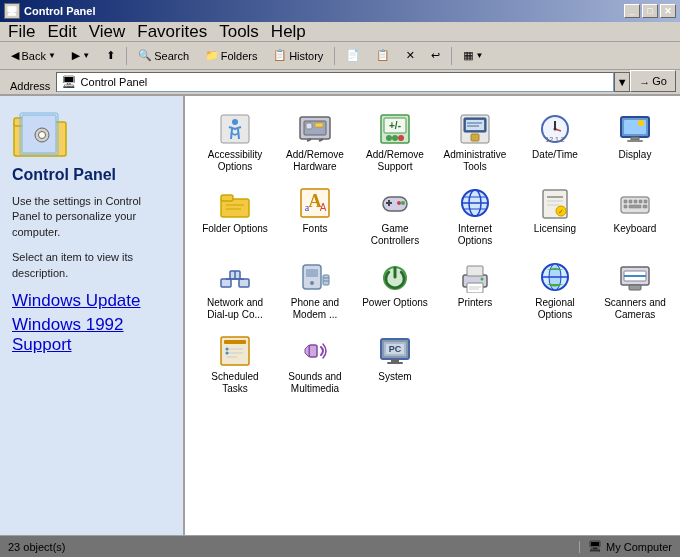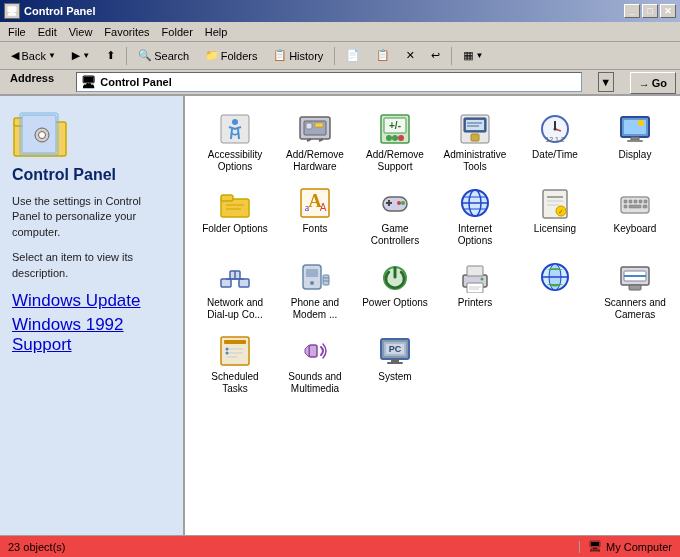--- a/index.html
+++ b/index.html
@@ -60,21 +60,21 @@
     .menu-bar {
       background: #d4d0c8;
       height: 20px;
       display: flex;
       align-items: center;
       padding: 0 2px;
       border-bottom: 1px solid #a0a0a0;
     }
     .menu-item {
       padding: 2px 6px;
-      font-size: 11px;
+      font-size: 17px;
       cursor: pointer;
     }
 
     
     .toolbar {
       background: #d4d0c8;
       height: 28px;
       display: flex;
       align-items: center;
       padding: 2px 4px;
@@ -97,25 +97,24 @@
       height: 18px;
       background: #a0a0a0;
       margin: 0 2px;
     }
 
     
     .address-bar {
       background: #d4d0c8;
       height: 26px;
       display: flex;
-      align-items: flex-start;
+      align-items: flex-end;
       padding: 2px 4px;
       border-bottom: 2px solid #a0a0a0;
-      gap: 16px;
-      font-weight: bold;
+      gap: 0;
     }
     .address-label {
       font-size: 11px;
       padding: 0 6px;
     }
     .address-input-wrap {
       flex: 1;
       height: 20px;
       background: white;
       border: 1px solid #7f9db9;
@@ -231,21 +230,21 @@
       font-size: 10px;
       text-align: center;
       color: #000;
       line-height: 1.2;
       word-break: break-word;
     }
 
     
     .status-bar {
       height: 22px;
-      background: #ef4444;
+      background: #737373;
       border-top: 1px solid #a0a0a0;
       display: flex;
       align-items: center;
       font-size: 11px;
     }
     .status-left {
       flex: 1;
       padding: 0 8px;
       border-right: 1px solid #a0a0a0;
     }
@@ -270,21 +269,21 @@
     <div class="title-bar-btn">□</div>
     <div class="title-bar-btn close">✕</div>
   </div>
 </div>
 
 <div class="menu-bar">
   <span class="menu-item">File</span>
   <span class="menu-item">Edit</span>
   <span class="menu-item">View</span>
   <span class="menu-item">Favorites</span>
-  <span class="menu-item">Folder</span>
+  <span class="menu-item">Tools</span>
   <span class="menu-item">Help</span>
 </div>
 
 <div class="toolbar">
   <div class="toolbar-btn">
     <span>◀</span>
     <span>Back</span>
     <span style="font-size:8px;">▼</span>
   </div>
   <div class="toolbar-btn">
@@ -565,20 +564,21 @@
         <div class="cp-item">
           <div class="cp-icon">
             <svg width="32" height="32">
               <circle cx="16" cy="16" r="13" fill="#d0eeff" stroke="#2244cc" stroke-width="2"></circle>
               <ellipse cx="16" cy="16" rx="6" ry="13" fill="#b0d8ff" stroke="#2244cc" stroke-width="1"></ellipse>
               <line x1="3" y1="16" x2="29" y2="16" stroke="#2244cc" stroke-width="1.5"></line>
               <path d="M8 9 Q16 5 24 9" fill="#44aa44" stroke="none"></path>
               <path d="M8 23 Q16 28 24 23" fill="#44aa44" stroke="none"></path>
             </svg>
           </div>
+          <div class="cp-label">Regional Options</div>
         </div>
         <div class="cp-item">
           <div class="cp-icon">
             <svg width="32" height="32">
               <rect x="2" y="6" width="28" height="18" rx="2" fill="#d8d8e8" stroke="#666" stroke-width="1.5"></rect>
               <rect x="5" y="10" width="22" height="10" rx="1" fill="white" stroke="#888" stroke-width="1"></rect>
               <line x1="5" y1="15" x2="27" y2="15" stroke="#4488cc" stroke-width="2"></line>
               <rect x="10" y="24" width="12" height="5" rx="1" fill="#999" stroke="#666" stroke-width="1"></rect>
             </svg>
           </div>

